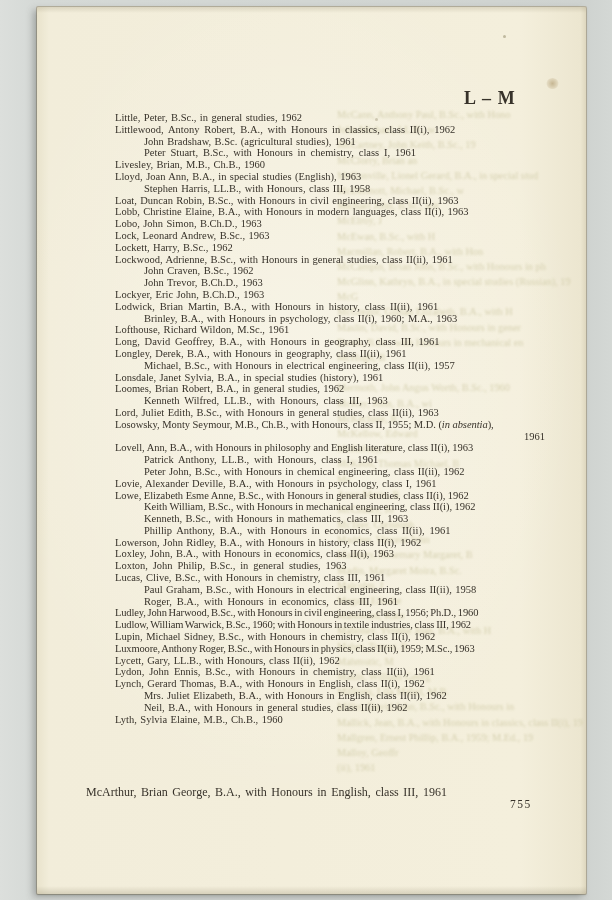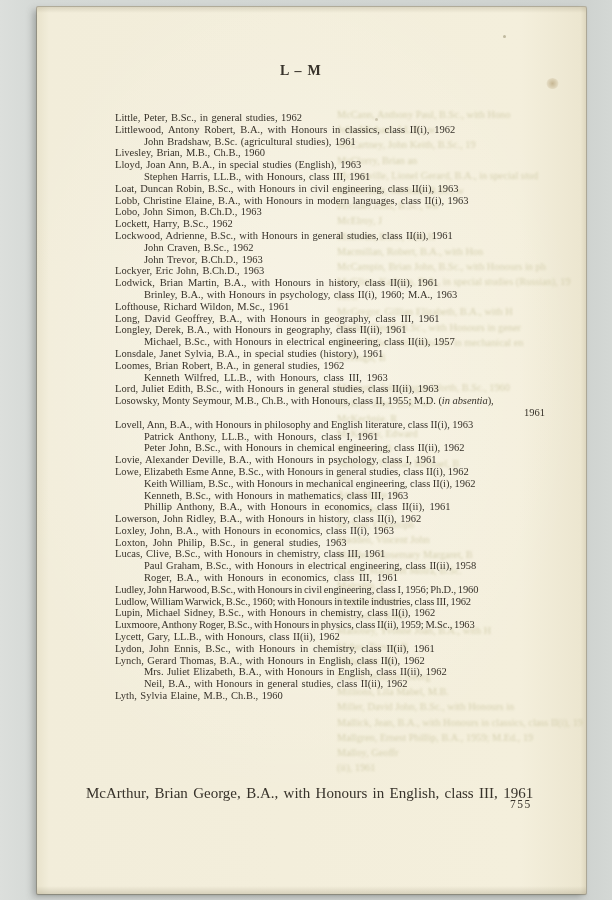--- a/index.html
+++ b/index.html
@@ -16,41 +16,41 @@
       #f3eeda;
     box-shadow:-4px 3px 7px rgba(92,96,92,.42), 0 1px 2px rgba(92,96,92,.35), 0 0 0 1px #b9b3a0;
     border-radius:1px;
   }
   .edge-top{position:absolute;left:0;top:0;width:100%;height:6px;
     background:linear-gradient(180deg,rgba(160,152,125,.28),rgba(160,152,125,0));}
   .edge-bottom{position:absolute;left:0;bottom:0;width:100%;height:8px;
     background:linear-gradient(0deg,rgba(150,142,115,.30),rgba(150,142,115,0));}
 
   .section-header{
-    position:absolute;top:56px;left:49px;width:430px;
-    text-align:center;font-size:14px;font-weight:600;letter-spacing:1.2px;
+    position:absolute;top:81px;left:49px;width:430px;
+    text-align:right;font-size:18px;font-weight:600;letter-spacing:1.2px;
     color:#37322a;
   }
   .entries{
     position:absolute;top:105px;left:49px;width:430px;
     font-size:10.5px;line-height:11.8px;color:#37322a;
     word-spacing:0.8px;
     margin-left:29px;
   }
   .line{white-space:nowrap;height:11.8px;}
   .ind1{padding-left:29px;}
   .ind2{padding-left:41px;text-align:right;}
   .wide{word-spacing:2.2px;}
   .snug{word-spacing:0px;letter-spacing:-0.05px;}
   .tight{word-spacing:-0.6px;letter-spacing:-0.15px;}
   .it{font-style:italic;}
 
   .m-entry{
     position:absolute;top:778px;left:49px;width:430px;
-    font-size:15px;color:#37322a;white-space:nowrap;word-spacing:1.6px;
+    font-size:12px;color:#37322a;white-space:nowrap;word-spacing:1.6px;
   }
   .page-number{
     position:absolute;top:791px;left:473px;
     font-size:11.5px;letter-spacing:1.5px;color:#37322a;
   }
 
   .ghost{
     position:absolute;top:100px;left:300px;width:249px;height:668px;
     overflow:hidden;color:#cfcaa6;font-size:10.3px;line-height:15.2px;
     filter:blur(1.1px);opacity:.8;pointer-events:none;white-space:nowrap;
@@ -118,26 +118,28 @@
       <div class="gl">Malloy, Geoffr</div>
       <div class="gl">(ii), 1961</div>
     </div>
 
   <div class="section-header">L – M</div>
 
   <div class="entries" id="entries">
       <div class="line"><span>Little, Peter, B.Sc., in general studies, 1962</span></div>
       <div class="line wide"><span>Littlewood, Antony Robert, B.A., with Honours in classics, class II(i), 1962</span></div>
       <div class="line ind1"><span>John Bradshaw, B.Sc. (agricultural studies), 1961</span></div>
+      <div class="line ind1 wide"><span>Peter Stuart, B.Sc., with Honours in chemistry, class I, 1961</span></div>
       <div class="line"><span>Livesley, Brian, M.B., Ch.B., 1960</span></div>
       <div class="line"><span>Lloyd, Joan Ann, B.A., in special studies (English), 1963</span></div>
-      <div class="line ind1"><span>Stephen Harris, LL.B., with Honours, class III, 1961</span></div>
+      <div class="line ind1"><span>Stephen Harris, LL.B., with Honours, class III, 1958</span></div>
       <div class="line"><span>Loat, Duncan Robin, B.Sc., with Honours in civil engineering, class II(ii), 1963</span></div>
       <div class="line"><span>Lobb, Christine Elaine, B.A., with Honours in modern languages, class II(i), 1963</span></div>
       <div class="line"><span>Lobo, John Simon, B.Ch.D., 1963</span></div>
+      <div class="line"><span>Lock, Leonard Andrew, B.Sc., 1963</span></div>
       <div class="line"><span>Lockett, Harry, B.Sc., 1962</span></div>
       <div class="line"><span>Lockwood, Adrienne, B.Sc., with Honours in general studies, class II(ii), 1961</span></div>
       <div class="line ind1"><span>John Craven, B.Sc., 1962</span></div>
       <div class="line ind1"><span>John Trevor, B.Ch.D., 1963</span></div>
       <div class="line"><span>Lockyer, Eric John, B.Ch.D., 1963</span></div>
       <div class="line wide"><span>Lodwick, Brian Martin, B.A., with Honours in history, class II(ii), 1961</span></div>
       <div class="line ind1"><span>Brinley, B.A., with Honours in psychology, class II(i), 1960; M.A., 1963</span></div>
       <div class="line"><span>Lofthouse, Richard Wildon, M.Sc., 1961</span></div>
       <div class="line wide"><span>Long, David Geoffrey, B.A., with Honours in geography, class III, 1961</span></div>
       <div class="line"><span>Longley, Derek, B.A., with Honours in geography, class II(ii), 1961</span></div>

